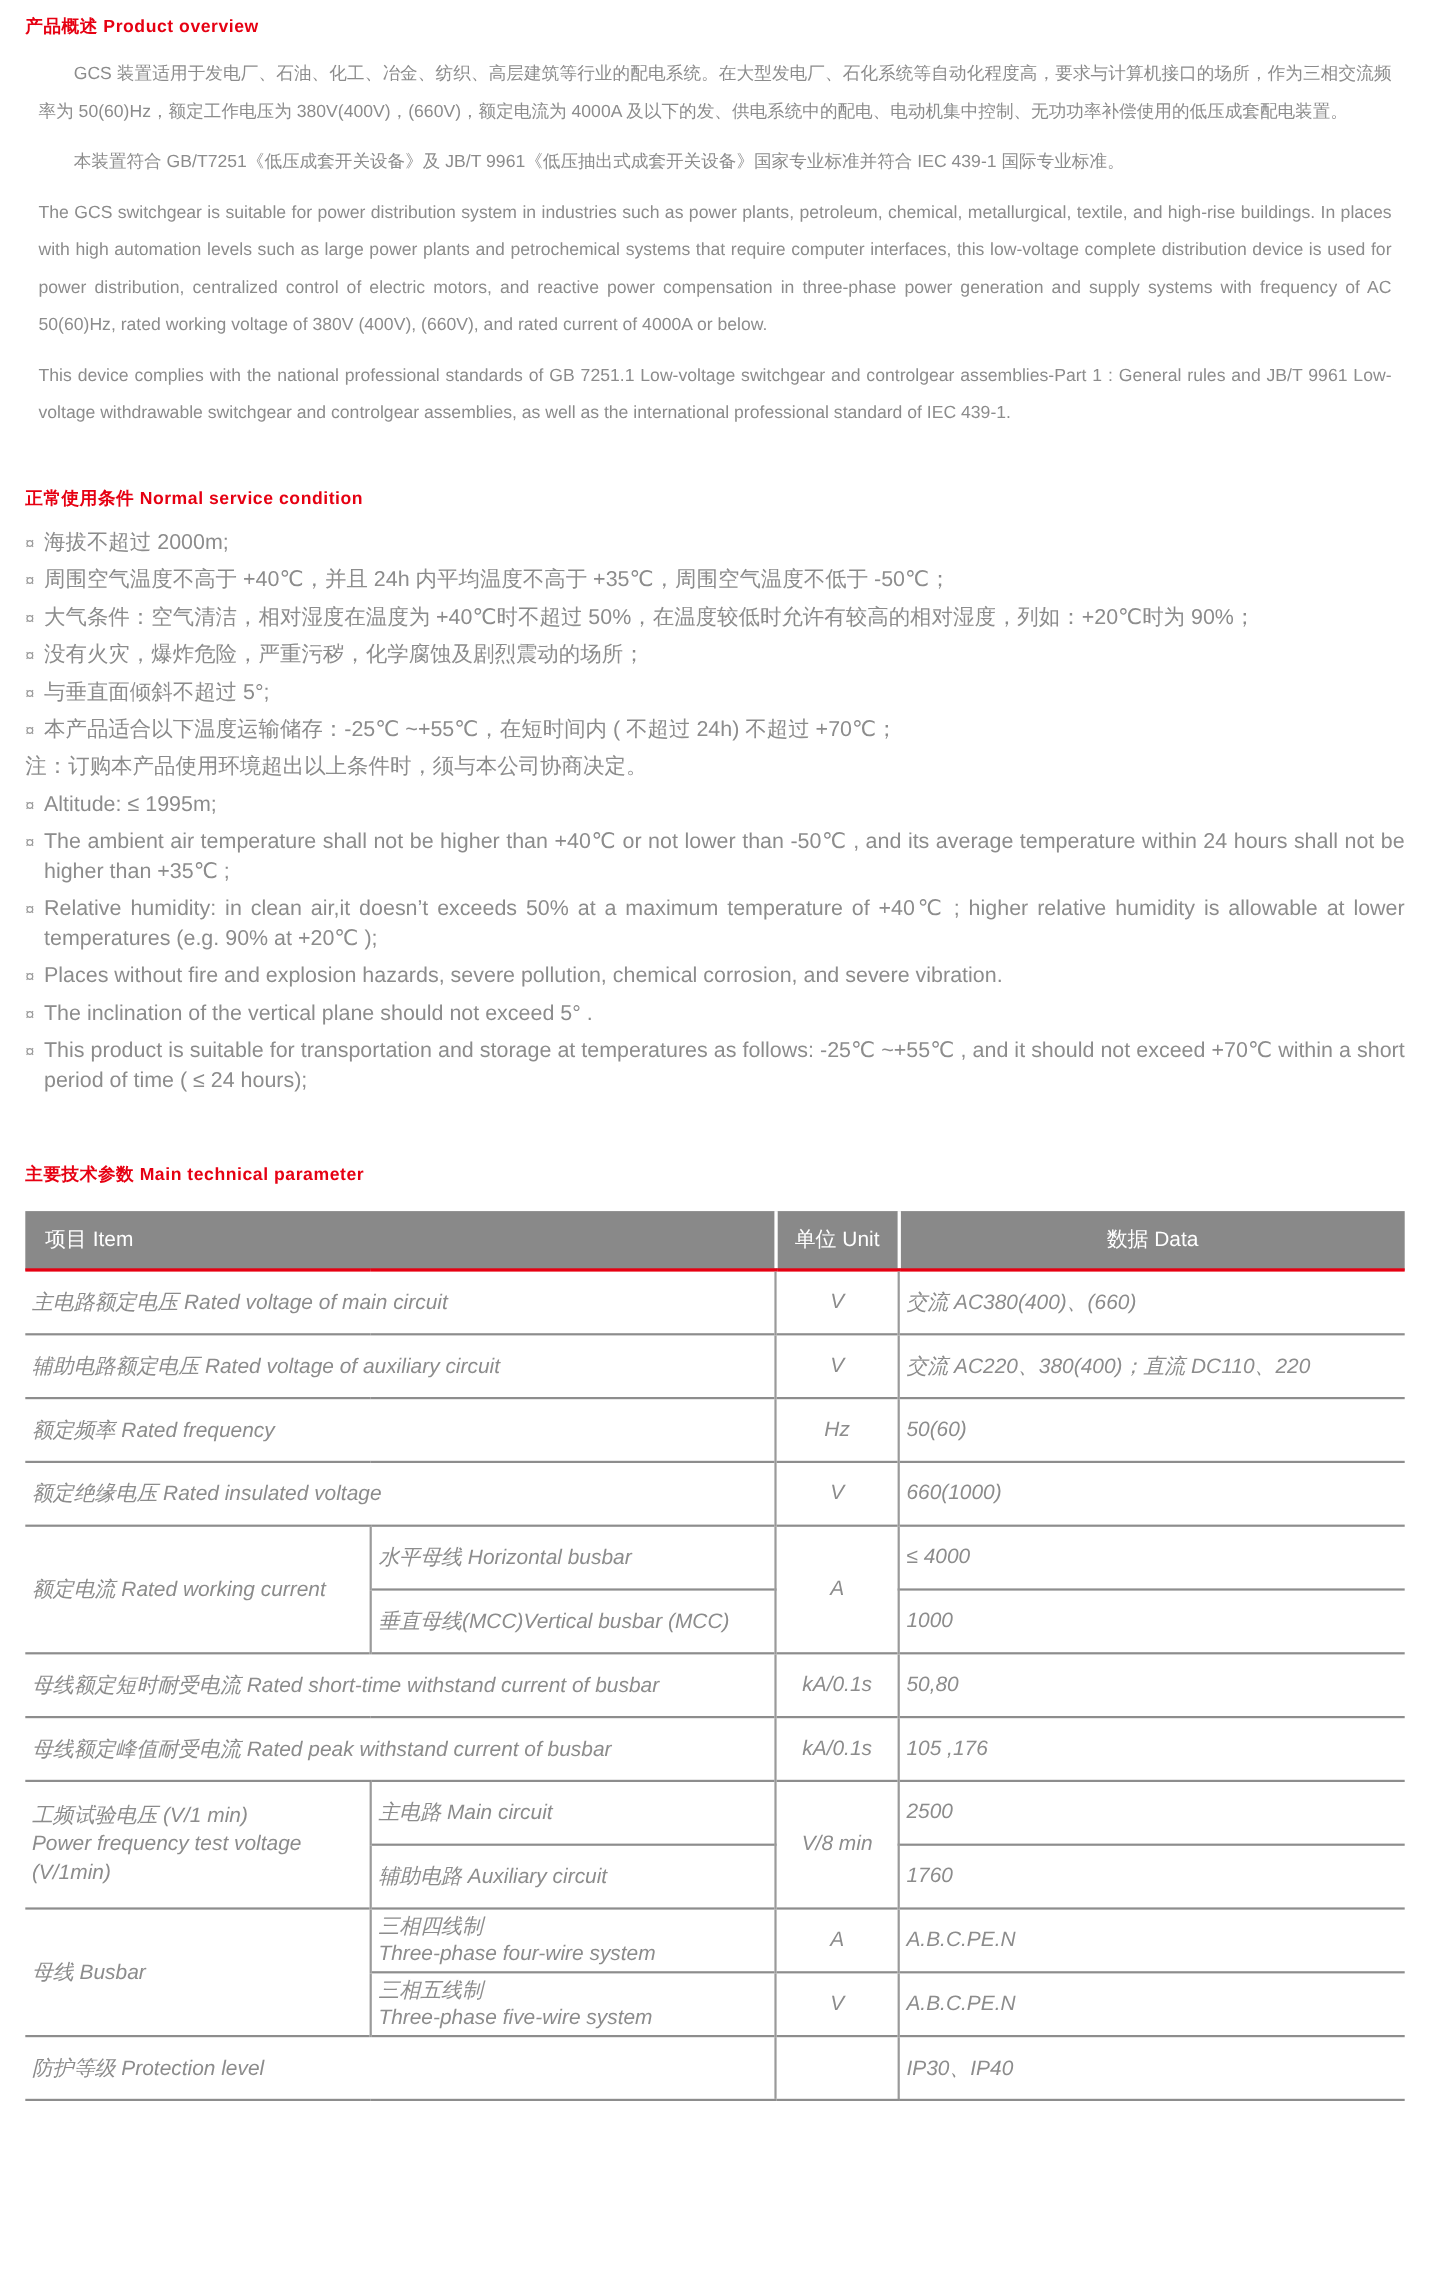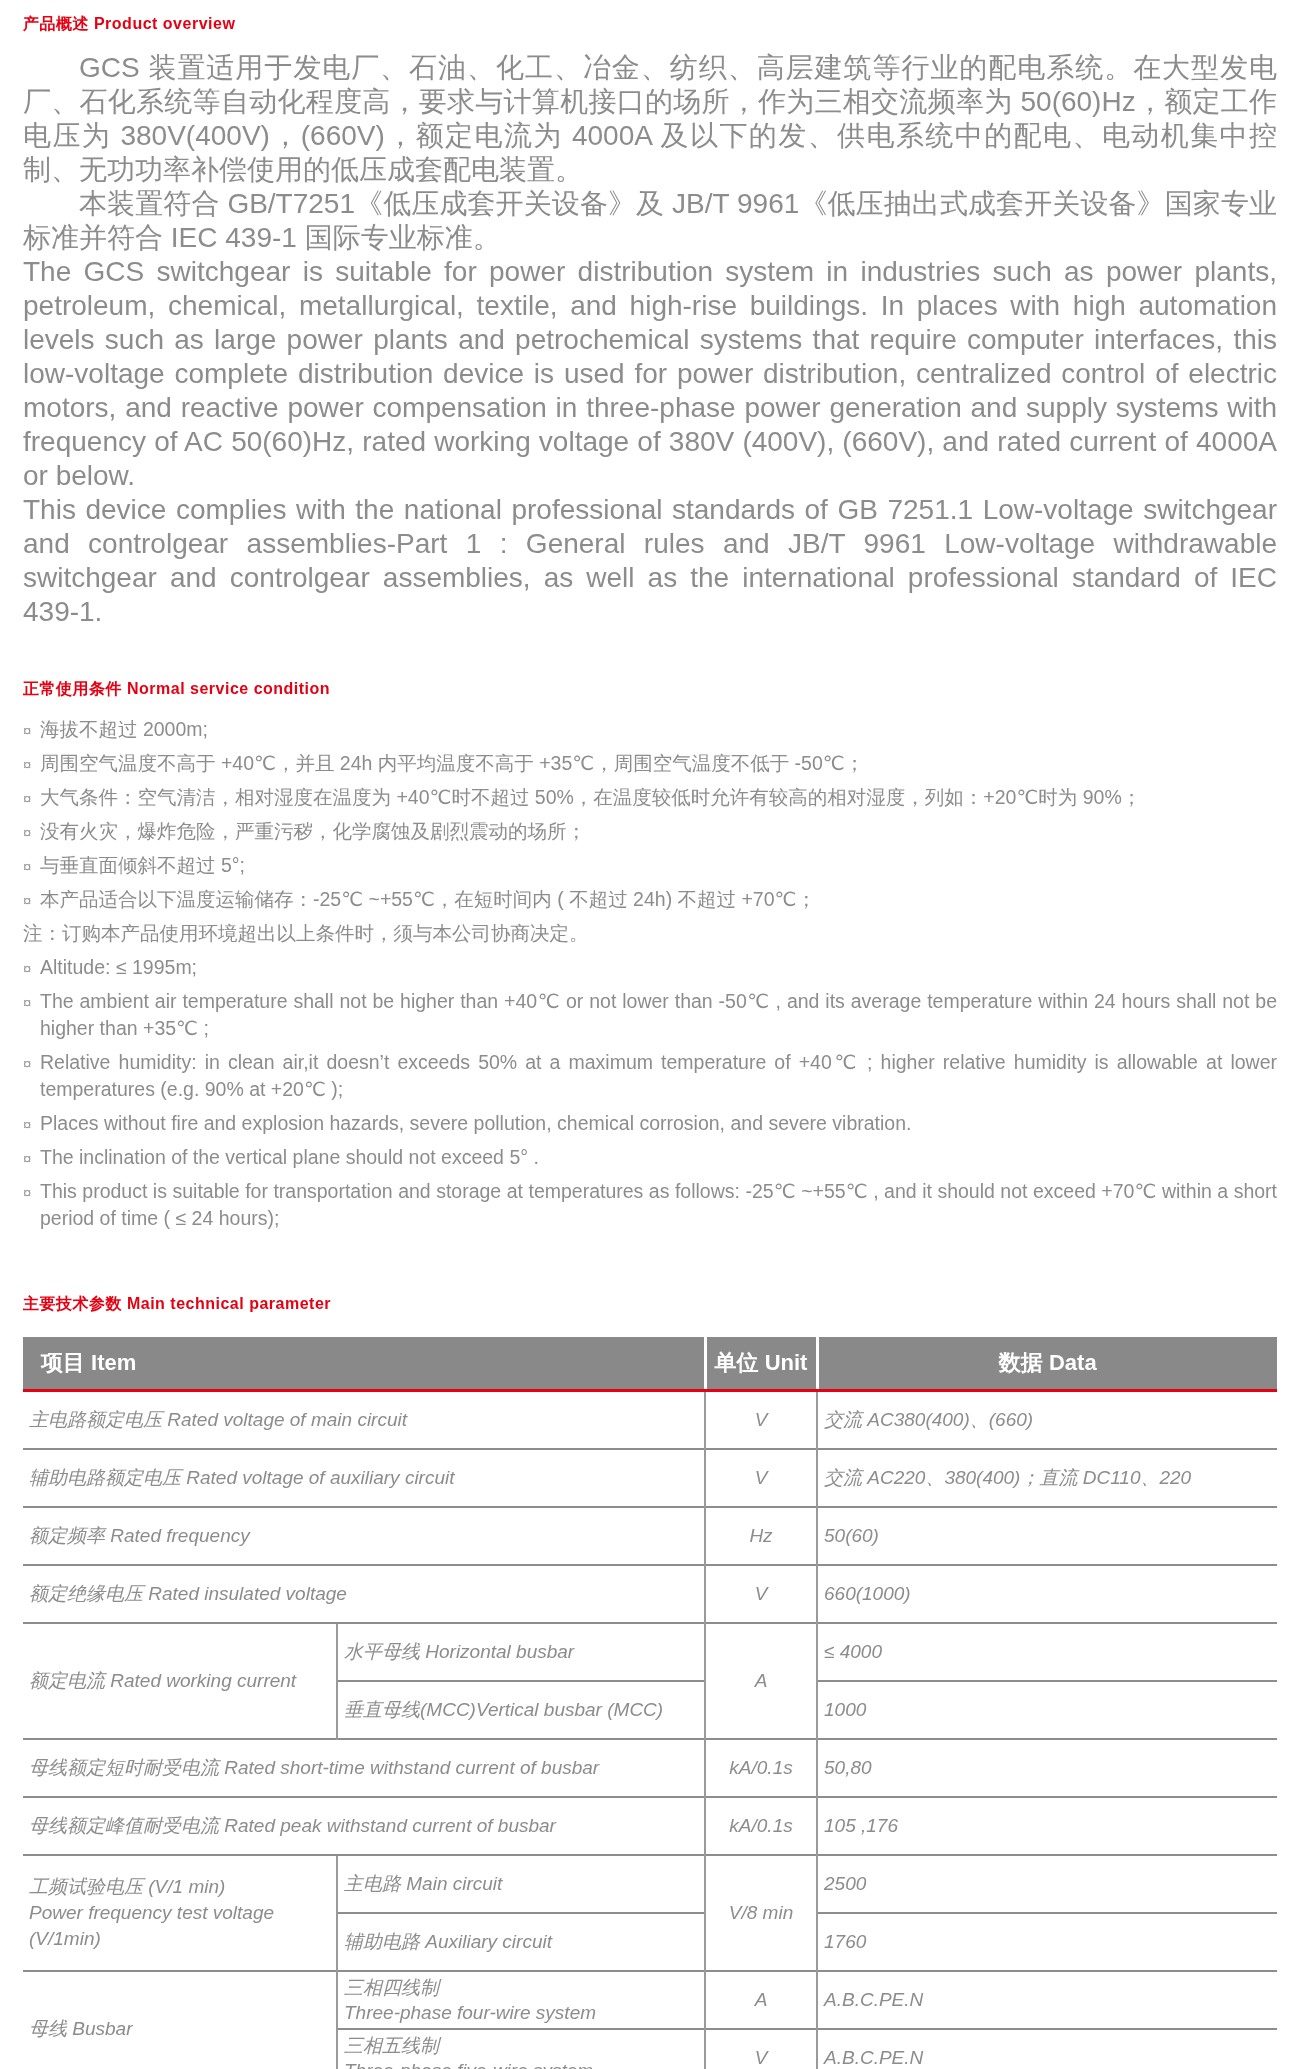--- a/index.html
+++ b/index.html
@@ -16,22 +16,22 @@
     color: #e60012;
     font-size: 16px;
     font-weight: bold;
     margin: 0 0 16px 0;
     letter-spacing: 0.5px;
   }
   .sec { margin: 0; }
   .sec.service   { margin-top: 50px; }
   .sec.technical { margin-top: 62px; }
   p.para {
-    margin: 0;
-    font-size: 28px;
+    margin: 12px;
+    font-size: 16px;
     line-height: 34px;
     text-align: justify;
   }
   p.para.indent { text-indent: 2em; }
   
   .cond-list { margin-top: 10px; }
   .cond-item {
     position: relative;
     padding-left: 17px;
     font-size: 19.5px;
@@ -51,22 +51,22 @@
     width: 100%;
     border-collapse: collapse;
     table-layout: fixed;
     font-size: 19px;
     color: #8c8c8c;
     margin-top: 22px;
   }
   table.tech th {
     background: #898989;
     color: #ffffff;
-    font-weight: bold;
-    font-size: 22px;
+    font-weight: normal;
+    font-size: 19px;
     height: 50px;
     border-bottom: 3px solid #e60012;
   }
   th.th-item { text-align: left; padding-left: 18px; }
   th.th-unit, th.th-data { text-align: center; border-left: 3px solid #ffffff; }
   table.tech td {
     border-top: 2px solid #8d8d8d;
     height: 52px;
     padding: 2px 6px;
     vertical-align: middle;

